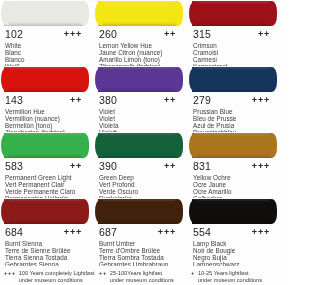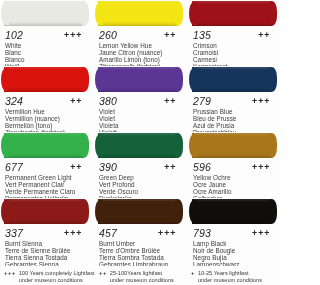--- a/index.html
+++ b/index.html
@@ -54,24 +54,23 @@
     width: 8px; height: calc(100% - 2px);
     background: inherit;
     border-radius: 60% 0 0 60% / 50% 0 0 50%;
   }
   .meta {
     position: relative;
     padding: 1px 5px 0 5px;
   }
   .code-row {
     display: flex;
-    align-items: center;
+    align-items: flex-start;
     justify-content: space-between;
     height: 13px;
-    font-style: italic;
   }
   .code {
     font-size: 10.5px;
     color: #1d1d1d;
     letter-spacing: 0.1px;
     line-height: 12px;
   }
   .rating {
     font-size: 9px;
     color: #2a2a2a;
@@ -161,39 +160,39 @@
         </div>
       </div>
     </div>
 
     <div class="cell">
       <div class="swatch-wrap">
         <div class="swatch" style="background: rgb(158, 17, 25); box-shadow: rgba(0, 0, 0, 0.18) 0px -2px 3px inset, rgba(255, 255, 255, 0.1) 0px 2px 2px inset;"></div>
       </div>
       <div class="meta">
         <div class="code-row">
-          <span class="code">135</span>
+          <span class="code">315</span>
           <span class="rating">++</span>
         </div>
         <div class="names">
           <div>Crimson</div>
           <div>Cramoisi</div>
           <div>Carmesí</div>
           <div>Karmesinrot</div>
         </div>
       </div>
     </div>
 
     <div class="cell">
       <div class="swatch-wrap">
         <div class="swatch" style="background: rgb(216, 18, 13); box-shadow: rgba(0, 0, 0, 0.18) 0px -2px 3px inset, rgba(255, 255, 255, 0.1) 0px 2px 2px inset;"></div>
       </div>
       <div class="meta">
         <div class="code-row">
-          <span class="code">324</span>
+          <span class="code">143</span>
           <span class="rating">++</span>
         </div>
         <div class="names">
           <div>Vermilion Hue</div>
           <div>Vermillion (nuance)</div>
           <div>Bermellón (tono)</div>
           <div>Zinnoberton (farbton)</div>
         </div>
       </div>
     </div>
@@ -233,21 +232,21 @@
         </div>
       </div>
     </div>
 
     <div class="cell">
       <div class="swatch-wrap">
         <div class="swatch" style="background: rgb(52, 177, 74); box-shadow: rgba(0, 0, 0, 0.18) 0px -2px 3px inset, rgba(255, 255, 255, 0.1) 0px 2px 2px inset;"></div>
       </div>
       <div class="meta">
         <div class="code-row">
-          <span class="code">677</span>
+          <span class="code">583</span>
           <span class="rating">++</span>
         </div>
         <div class="names">
           <div>Permanent Green Light</div>
           <div>Vert Permanent Clair</div>
           <div>Verde Permanente Claro</div>
           <div>Permanentes Hellgrün</div>
         </div>
       </div>
     </div>
@@ -269,75 +268,75 @@
         </div>
       </div>
     </div>
 
     <div class="cell">
       <div class="swatch-wrap">
         <div class="swatch" style="background: rgb(169, 118, 27); box-shadow: rgba(0, 0, 0, 0.18) 0px -2px 3px inset, rgba(255, 255, 255, 0.1) 0px 2px 2px inset;"></div>
       </div>
       <div class="meta">
         <div class="code-row">
-          <span class="code">596</span>
+          <span class="code">831</span>
           <span class="rating">+++</span>
         </div>
         <div class="names">
           <div>Yellow Ochre</div>
           <div>Ocre Jaune</div>
           <div>Ocre Amarillo</div>
           <div>Gelbocker</div>
         </div>
       </div>
     </div>
 
     <div class="cell">
       <div class="swatch-wrap">
         <div class="swatch" style="background: rgb(140, 26, 25); box-shadow: rgba(0, 0, 0, 0.18) 0px -2px 3px inset, rgba(255, 255, 255, 0.1) 0px 2px 2px inset;"></div>
       </div>
       <div class="meta">
         <div class="code-row">
-          <span class="code">337</span>
+          <span class="code">684</span>
           <span class="rating">+++</span>
         </div>
         <div class="names">
           <div>Burnt Sienna</div>
           <div>Terre de Sienne Brûlée</div>
           <div>Tierra Sienna Tostada</div>
           <div>Gebrarntes Sienna</div>
         </div>
       </div>
     </div>
 
     <div class="cell">
       <div class="swatch-wrap">
         <div class="swatch" style="background: rgb(66, 33, 12); box-shadow: rgba(0, 0, 0, 0.18) 0px -2px 3px inset, rgba(255, 255, 255, 0.1) 0px 2px 2px inset;"></div>
       </div>
       <div class="meta">
         <div class="code-row">
-          <span class="code">457</span>
+          <span class="code">687</span>
           <span class="rating">+++</span>
         </div>
         <div class="names">
           <div>Burnt Umber</div>
           <div>Terre d'Ombre Brûlée</div>
           <div>Tierra Sombra Tostada</div>
           <div>Gebrarntes Umbrabraun</div>
         </div>
       </div>
     </div>
 
     <div class="cell">
       <div class="swatch-wrap">
         <div class="swatch" style="background: rgb(16, 14, 12); box-shadow: rgba(0, 0, 0, 0.18) 0px -2px 3px inset, rgba(255, 255, 255, 0.1) 0px 2px 2px inset;"></div>
       </div>
       <div class="meta">
         <div class="code-row">
-          <span class="code">793</span>
+          <span class="code">554</span>
           <span class="rating">+++</span>
         </div>
         <div class="names">
           <div>Lamp Black</div>
           <div>Noir de Bougie</div>
           <div>Negro Bujía</div>
           <div>Lampenschwarz</div>
         </div>
       </div>
     </div>

